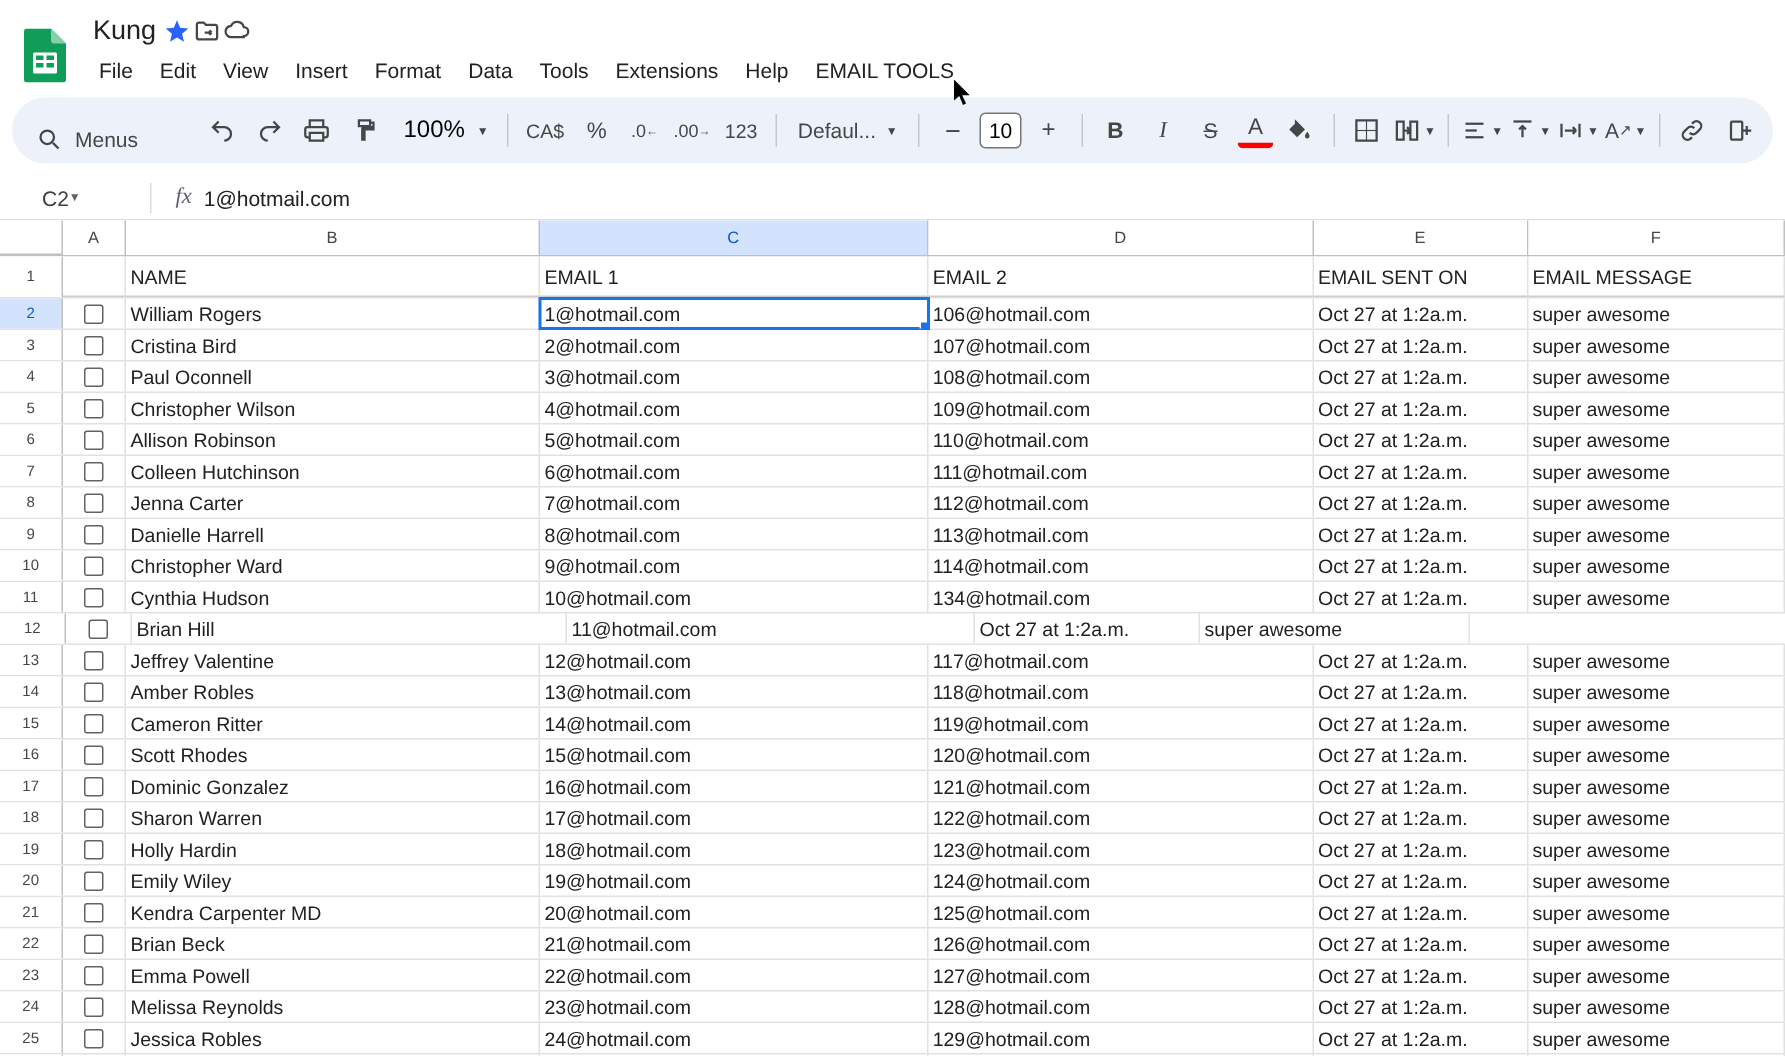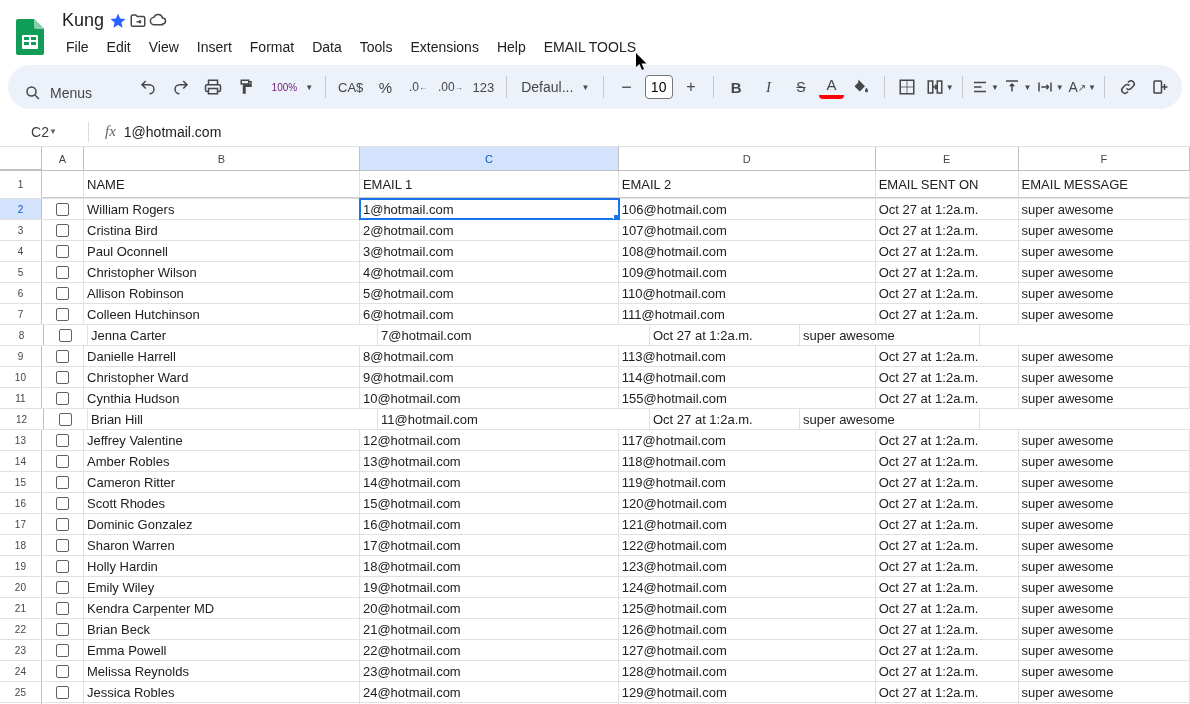--- a/index.html
+++ b/index.html
@@ -16,31 +16,31 @@
   .menu-item { padding: 4px 8px; font-size: 14px; color: #202124; border-radius: 4px; cursor: default; }
   
   .cursor { position: absolute; left: 577px; top: 20px; width: 14px; height: 18px; pointer-events: none; }
   
   .toolbar { display: flex; align-items: center; padding: 4px 8px; gap: 4px; background:#edf2fa; border-radius: 24px; margin: 0 8px; height: 44px; }
   .tool-btn { width: 30px; height: 30px; display:flex; align-items:center; justify-content:center; border-radius:4px; color:#444746; }
   .menus-btn { display:flex; align-items:center; gap:6px; padding: 4px 8px 4px 8px; border-radius: 4px; margin-top: 12px; }
   .menus-btn svg { margin-right: 2px; }
   .menus-text { font-size: 14px; color:#444746; padding-right: 30px;}
   .zoom { display:flex; align-items:center; gap:2px; padding:0 4px; }
-  .zoom-text { font-size:10px; color:#701a75; padding: 0 4px;}
+  .zoom-text { font-size:16px; color:#000000; padding: 0 4px;}
   .sep { width:1px; height:22px; background:#c7c7c7; margin:0 4px; }
   .font-sel { display:flex; align-items:center; gap:4px; padding:0 6px; width:84px; justify-content:space-between;}
   .font-name { font-size:14px; color:#444746; overflow:hidden; text-overflow:ellipsis; white-space:nowrap; }
   .size-input { width:28px; height:24px; border:1px solid #747775; border-radius:4px; text-align:center; font-size:14px; background:#fff; }
   .text-color { border-bottom: 4px solid red; padding-bottom:0; height:26px; width:26px; margin-bottom:2px;}
   .drop { display:flex; align-items:center; }
   .chev { font-size:8px; color:#444746; padding-left:2px;}
   
   .fxbar { display:flex; align-items:center; border-bottom:1px solid #e0e0e0; height:30px; margin-top:8px;}
-  .namebox { width:88px; border-right: none; padding: 2px 16px; display:flex; align-items:center; justify-content:center; font-size:14px; color:#3c4043;}
+  .namebox { width:88px; border-right: none; padding: 2px 16px; display:flex; align-items:center; justify-content:flex-start; font-size:14px; color:#3c4043;margin-left:12px;}
   .namebox-text { }
   .namebox-arrow { font-size:8px; color:#5f6368;}
   .fx-sep { width:1px; height:20px; background:#dadce0; margin-right: 8px;}
   .fx-icon { font-style: italic; font-family: serif; color:#5f6368; padding: 0 8px; font-size:15px;}
   .formula { font-size:14px; color:#202124; font-family: Arial;}
   
   .grid { display:flex; flex-direction:column; user-select:none; font-family: Arial; }
   .col-headers { display:flex; background:#fff; border-bottom:1px solid #c0c0c0; height:24px; }
   .corner { width:44px; border-right:1px solid #c0c0c0; background:#fff; border-bottom:1px solid #c0c0c0;}
   .col-h { border-right:1px solid #c0c0c0; text-align:center; font-size:11px; color:#444746; line-height:24px; font-weight:400; background:#fff;}
@@ -330,20 +330,21 @@
         <div class="cell col-e">Oct 27 at 1:2a.m.</div>
         <div class="cell col-f">super awesome</div>
       </div>
       <div class="row">
         <div class="row-h">8</div>
         <div class="cell col-a checkbox-cell">
           <div class="cb"></div>
         </div>
         <div class="cell col-b">Jenna Carter</div>
         <div class="cell col-c ">7@hotmail.com</div>
+        <div class="cell col-d">112@hotmail.com</div>
         <div class="cell col-e">Oct 27 at 1:2a.m.</div>
         <div class="cell col-f">super awesome</div>
       </div>
       <div class="row">
         <div class="row-h">9</div>
         <div class="cell col-a checkbox-cell">
           <div class="cb"></div>
         </div>
         <div class="cell col-b">Danielle Harrell</div>
         <div class="cell col-c ">8@hotmail.com</div>
@@ -362,21 +363,21 @@
         <div class="cell col-e">Oct 27 at 1:2a.m.</div>
         <div class="cell col-f">super awesome</div>
       </div>
       <div class="row">
         <div class="row-h">11</div>
         <div class="cell col-a checkbox-cell">
           <div class="cb"></div>
         </div>
         <div class="cell col-b">Cynthia Hudson</div>
         <div class="cell col-c ">10@hotmail.com</div>
-        <div class="cell col-d">155@hotmail.com</div>
+        <div class="cell col-d">134@hotmail.com</div>
         <div class="cell col-e">Oct 27 at 1:2a.m.</div>
         <div class="cell col-f">super awesome</div>
       </div>
       <div class="row">
         <div class="row-h">12</div>
         <div class="cell col-a checkbox-cell">
           <div class="cb"></div>
         </div>
         <div class="cell col-b">Brian Hill</div>
         <div class="cell col-c ">11@hotmail.com</div>

